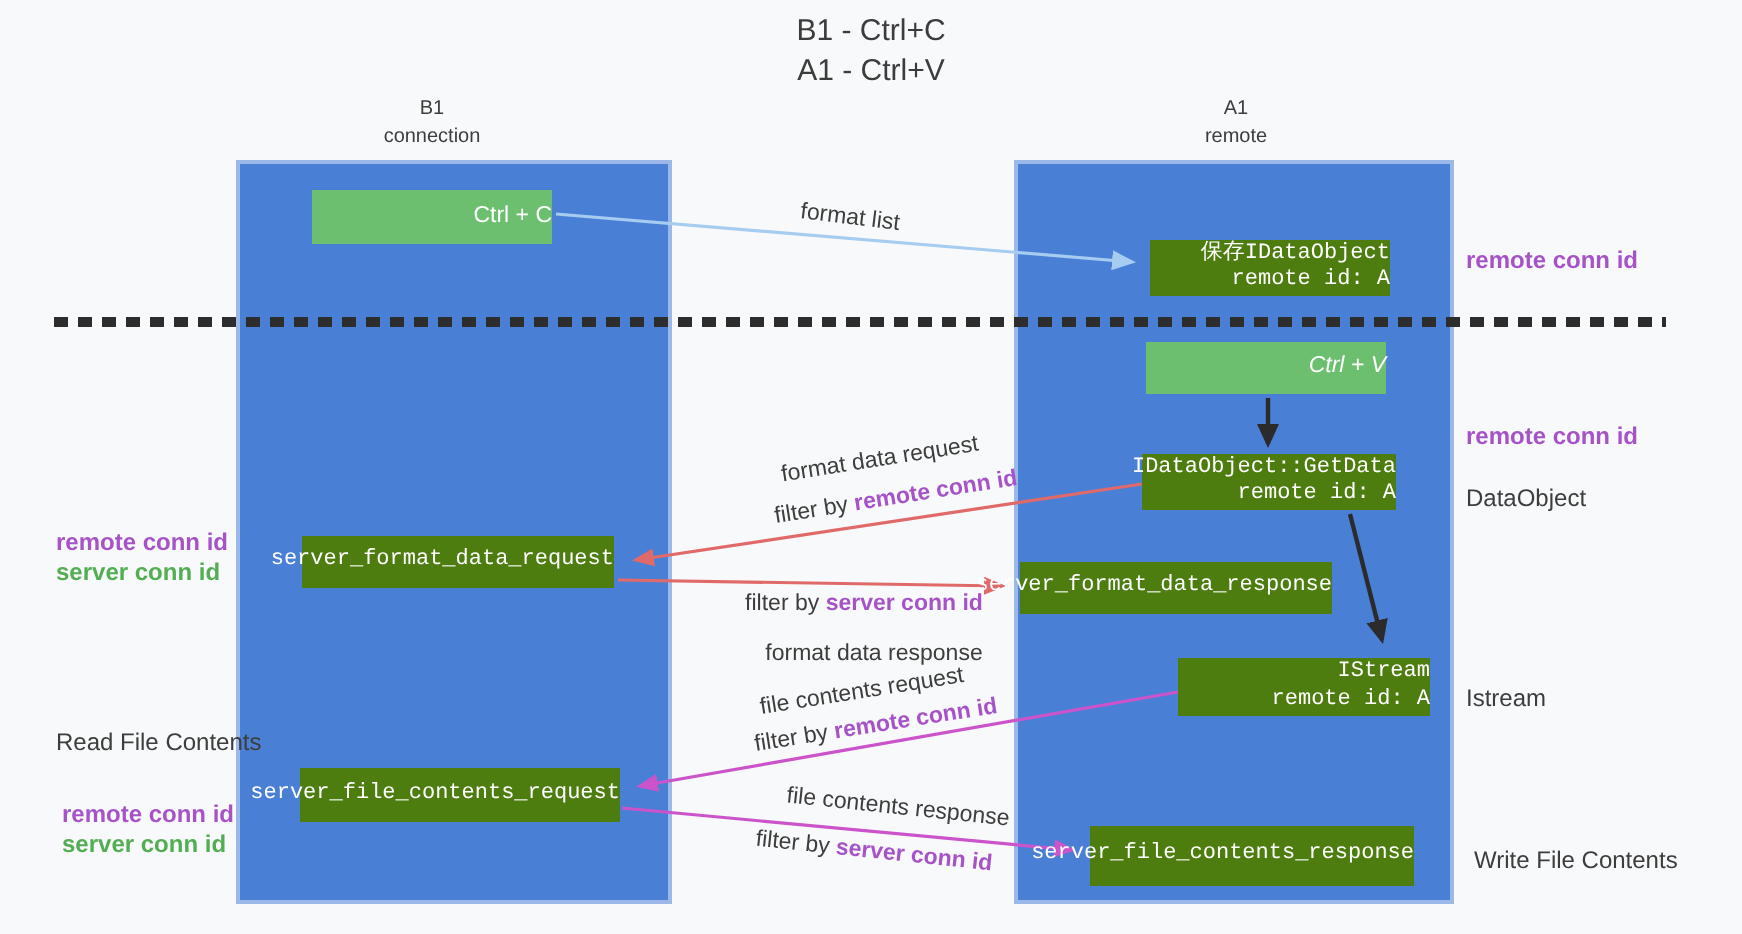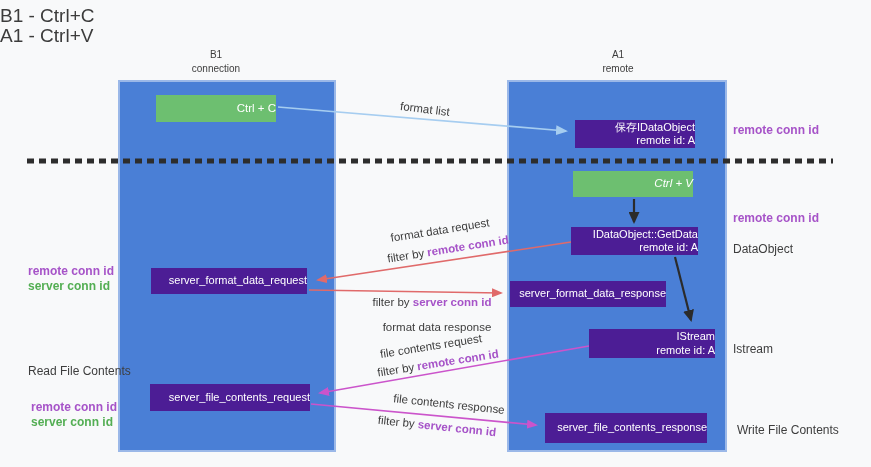--- a/index.html
+++ b/index.html
@@ -8,22 +8,22 @@
   .canvas {
     position: relative;
     width: 871px;
     height: 467px;
     background: #f8f9fa;
     overflow: hidden;
   }
   .title {
     position: absolute;
     left: 0; right: 0; top: 6px;
-    text-align: left;
-    font-size: 19px;
+    text-align: center;
+    font-size: 15px;
     line-height: 20px;
     color: #3c3c3c;
   }
   .col-header {
     position: absolute;
     transform: translateX(-50%);
     text-align: center;
     font-size: 10px;
     line-height: 14px;
     color: #3d3d3d;
@@ -40,21 +40,21 @@
     position: absolute;
     display: flex;
     flex-direction: column;
     align-items: flex-end;
     justify-content: center;
     color: #ffffff;
     text-align: center;
     font-size: 11.5px;
     line-height: 13.5px;
   }
-  .box.orange { background: #4c1d95; }
+  .box.orange { background: #4d7c0f; font-family: Liberation Mono, monospace; }
   .box.green  { background: #6dbf70; }
   .box .l2 { font-size: 11px; }
   .side-label {
     position: absolute;
     font-size: 12px;
     line-height: 14px;
     white-space: nowrap;
   }
   .side-label.purple { color: #a653c8; font-weight: 700; }
   .side-label.greenc { color: #53ae53; font-weight: 700; }

